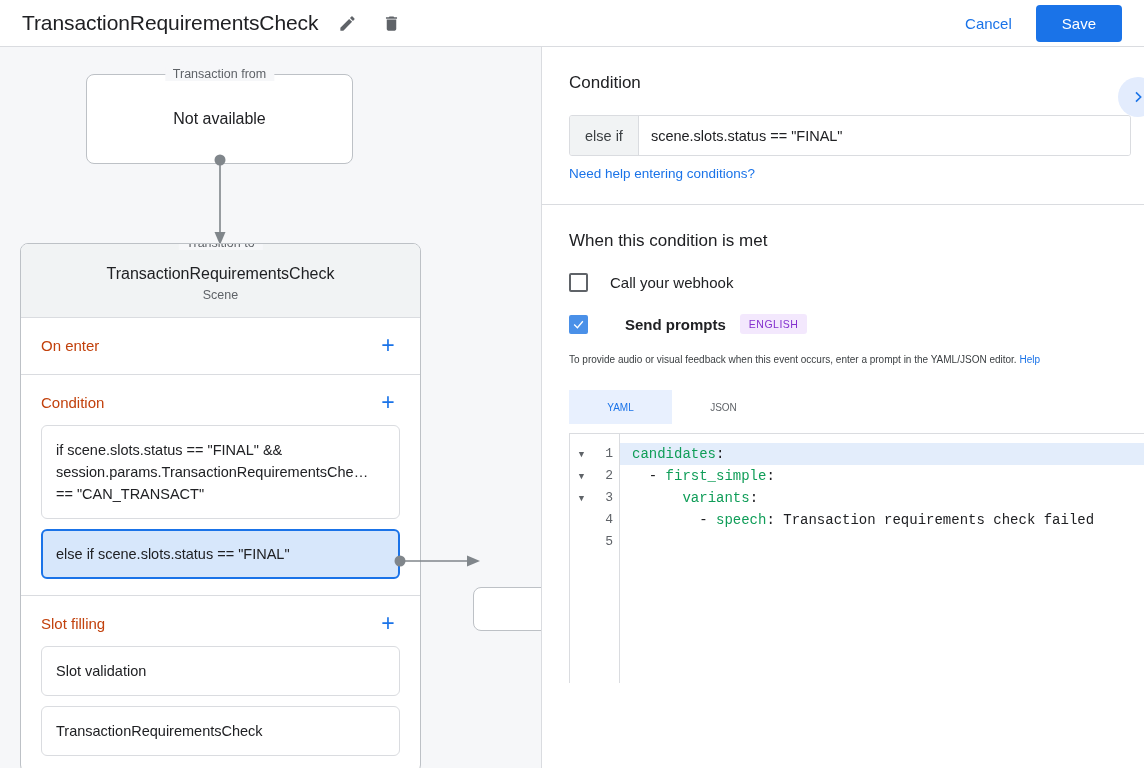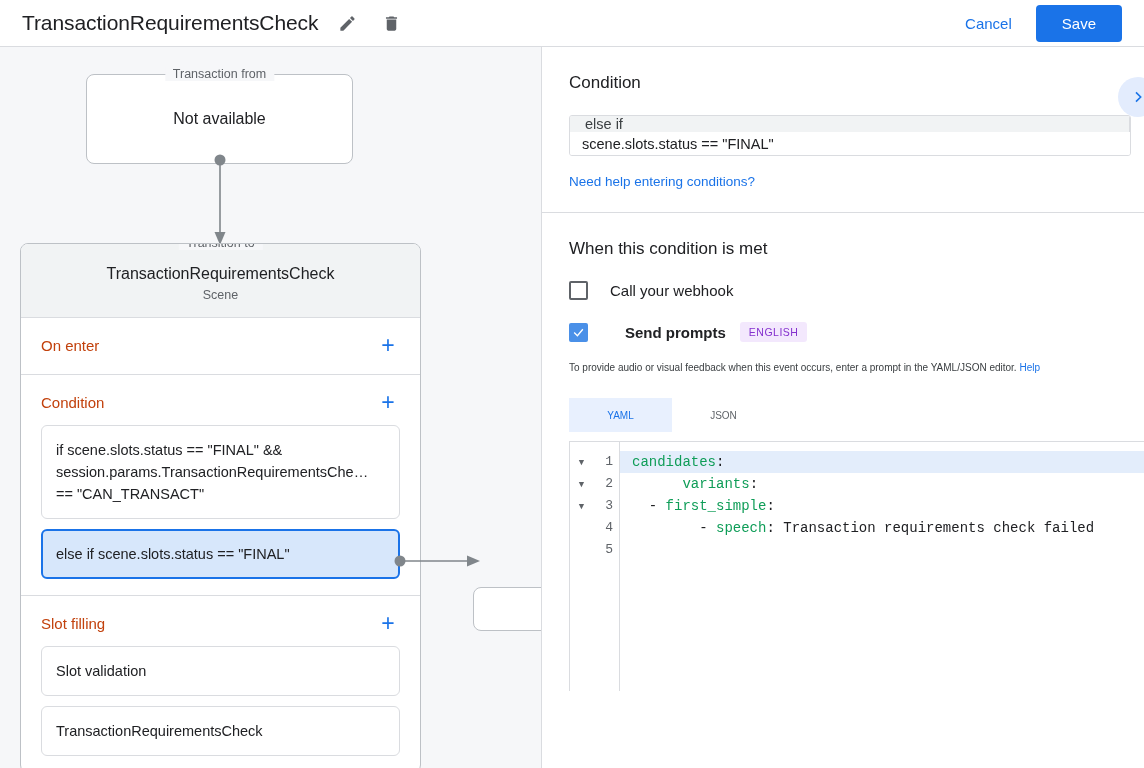--- a/index.html
+++ b/index.html
@@ -110,34 +110,34 @@
   .panel {
     position: absolute; left: 541px; top: 47px; width: 603px; height: 721px;
     background: #fff; border-left: 1px solid #dadce0; overflow: hidden;
   }
   .panel-sec { padding: 26px 27px 22px; }
   .panel-sec.divided { border-bottom: 1px solid #dadce0; }
   .panel-h { font-size: 17px; color: #202124; }
 
   .cond-row {
     margin-top: 22px; display: flex; border: 1px solid #dadce0;
-    border-radius: 3px; height: 41px; width: 562px; overflow: hidden; flex-direction: column;
+    border-radius: 3px; height: 41px; width: 562px; overflow: hidden;
   }
   .cond-prefix {
     background: #f1f3f4; border-right: 1px solid #dadce0;
     display: flex; align-items: center; padding: 0 15px;
     font-size: 14.5px; color: #3c4043; white-space: nowrap;
   }
   .cond-input {
     flex: 1 1 auto; border: none; outline: none; padding: 0 12px;
     font-size: 14.5px; color: #202124; background: #fff;
     font-family: "Liberation Sans", sans-serif;
   }
   .help-link {
-    display: inline-block; margin-top: 18px; font-size: 13.5px;
+    display: inline-block; margin-top: 10px; font-size: 13.5px;
     color: #1a73e8; text-decoration: none; cursor: pointer;
   }
 
   .expand-fab {
     position: absolute; right: -14px; top: 30px; width: 40px; height: 40px;
     border-radius: 50%; background: #e3ecfd;
     display: flex; align-items: center; justify-content: center; cursor: pointer;
   }
   .expand-fab svg { fill: none; stroke: #1a73e8; stroke-width: 2.4; }
 
@@ -329,21 +329,21 @@
         </div>
         <div class="gutter-num">
           <div class="num-row">1</div>
           <div class="num-row">2</div>
           <div class="num-row">3</div>
           <div class="num-row">4</div>
           <div class="num-row">5</div>
         </div>
         <div class="code-area">
           <div class="code-row hl"><span></span><span class="k">candidates</span><span>:</span><span></span></div>
+          <div class="code-row"><span>  - </span><span class="k">first_simple</span><span>:</span><span></span></div>
           <div class="code-row"><span>      </span><span class="k">variants</span><span>:</span><span></span></div>
-          <div class="code-row"><span>  - </span><span class="k">first_simple</span><span>:</span><span></span></div>
           <div class="code-row"><span>        - </span><span class="k">speech</span><span>:</span><span> Transaction requirements check failed</span></div>
           <div class="code-row"><span></span></div>
         </div>
       </div>
     </div>
   </div>
 </div>
 
 </body></html>

